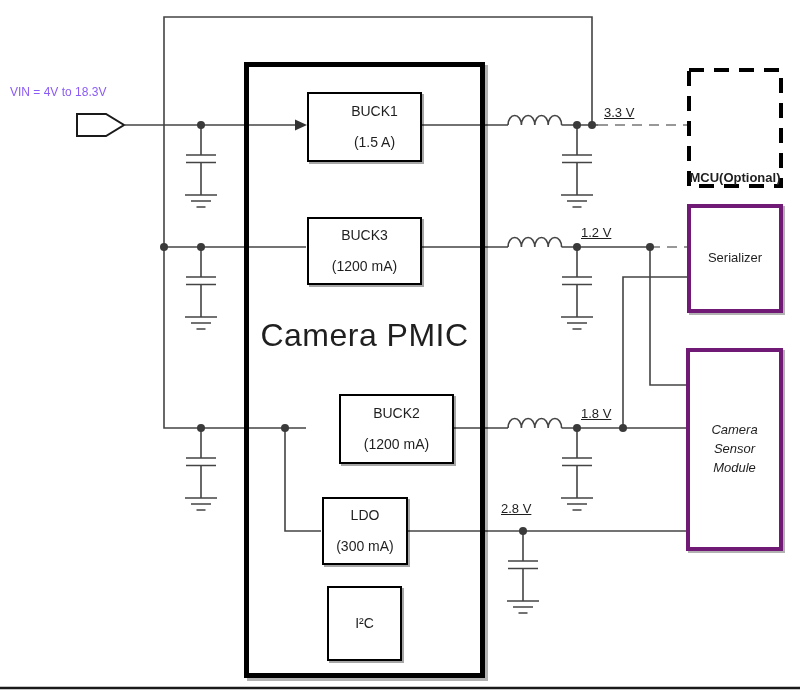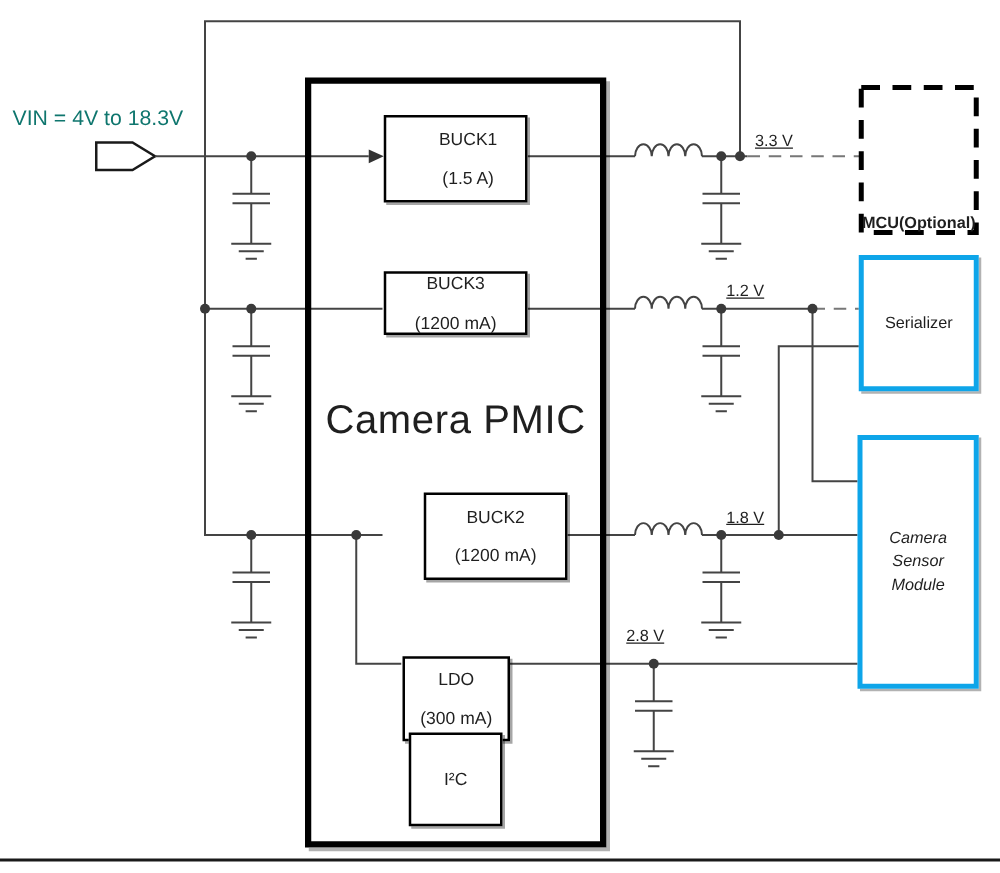--- a/index.html
+++ b/index.html
@@ -21,31 +21,31 @@
     left:244px;top:317px;width:241px;text-align:center;
     font-size:32px;letter-spacing:0.5px;color:#1f1f1f;
   }
   .block{
     box-sizing:border-box;border:2px solid #000;background:#fff;
     box-shadow:2px 2px 0 rgba(0,0,0,0.35);
     display:flex;flex-direction:column;align-items:center;justify-content:center;
     gap:16px;font-size:14px;text-align:center;line-height:1.1;
   }
   .extbox{
-    box-sizing:border-box;border:4px solid #0ea5e9;background:#fff;
+    box-sizing:border-box;border:4px solid #701a75;background:#fff;
     box-shadow:2px 2px 0 rgba(0,0,0,0.30);
     display:flex;flex-direction:column;align-items:center;justify-content:center;
     font-size:13px;text-align:center;line-height:1.45;
   }
   .mcu-text{
     display:flex;flex-direction:row;align-items:flex-end;justify-content:center;
     font-size:13px;text-align:center;line-height:1.25;font-weight:bold;
   }
   .vlabel{font-size:13px;color:#1f1f1f;white-space:nowrap;text-decoration:underline;}
-  .vin-label{font-size:17px;color:#0f766e;white-space:nowrap;}
+  .vin-label{font-size:12px;color:#8b5cf6;white-space:nowrap;}
   .camera-inner{width:74px;font-style:italic;}
 </style>
 </head>
 <body>
 
 <div class="canvas">
 
   <svg class="wires" width="800" height="698" viewBox="0 0 800 698">
 
     <polygon points="77,114 106,114 124,125 106,136 77,136" fill="#ffffff" stroke="#1a1a1a" stroke-width="2" stroke-linejoin="miter"></polygon>
@@ -119,31 +119,31 @@
   <div class="abs vin-label" style="left:10px;top:85px;">VIN = 4V to 18.3V</div>
 
   <div class="abs pmic"></div>
   <div class="abs pmic-title">Camera PMIC</div>
 
   <div class="abs block" style="left:307px;top:92px;width:115px;height:70px;padding-left:20px;">
     <div>BUCK1</div>
     <div>(1.5 A)</div>
   </div>
 
-  <div class="abs block" style="left:307px;top:217px;width:115px;height:51px;">
+  <div class="abs block" style="left:307px;top:217px;width:115px;height:68px;">
     <div>BUCK3</div>
     <div>(1200 mA)</div>
   </div>
 
   <div class="abs block" style="left:307px;top:394px;width:115px;height:70px;margin-left:32px;">
     <div>BUCK2</div>
     <div>(1200 mA)</div>
   </div>
 
-  <div class="abs block" style="left:322px;top:497px;width:86px;height:68px;margin-top:28px;">
+  <div class="abs block" style="left:322px;top:497px;width:86px;height:68px;">
     <div>LDO</div>
     <div>(300 mA)</div>
   </div>
 
   <div class="abs block" style="left:327px;top:586px;width:75px;height:75px;">
     <div>I²C</div>
   </div>
 
   <div class="abs vlabel" style="left:604px;top:105px;">3.3 V</div>
   <div class="abs vlabel" style="left:581px;top:225px;">1.2 V</div>

